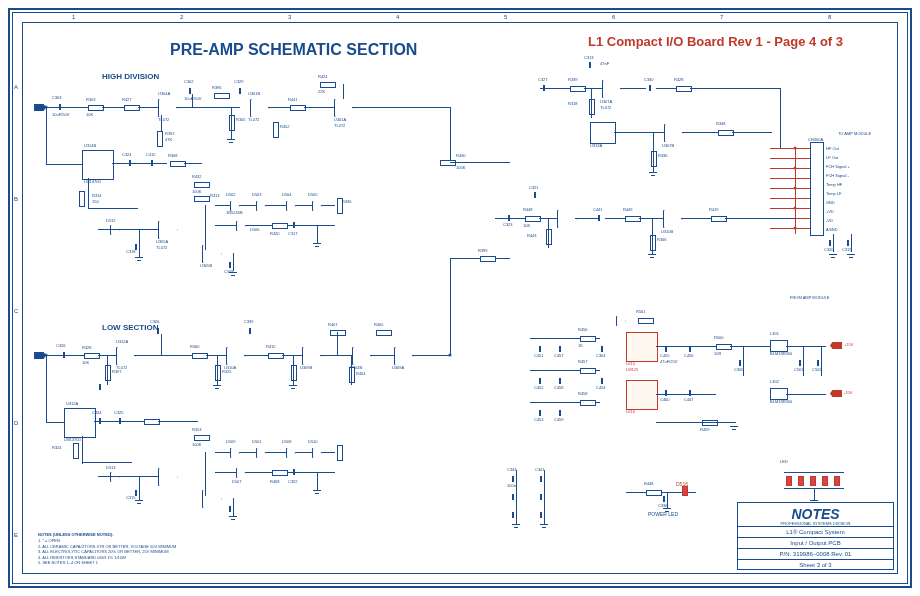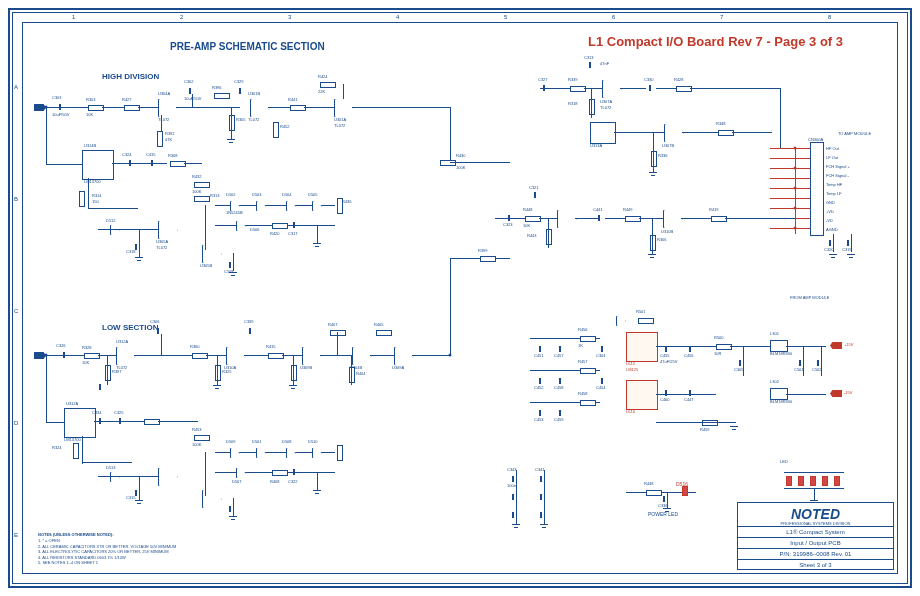--- a/index.html
+++ b/index.html
@@ -25,21 +25,21 @@
 .capv::before{left:0}.capv::after{right:0}
 .diode{position:absolute;width:8px;height:8px;border:1px solid #1a4b8c;background:#fff;clip-path:polygon(0 0,100% 50%,0 100%)}
 .gnd{position:absolute;width:8px;height:6px}
 .gnd::before{content:"";position:absolute;left:0;right:0;top:0;height:1px;background:#1a4b8c}
 .gnd::after{content:"";position:absolute;left:2px;right:2px;top:3px;height:1px;background:#1a4b8c}
 .ic{position:absolute;border:1px solid #1a4b8c;background:#fff}
 .ic-red{position:absolute;border:1px solid #c0392b;background:#fff8f0}
 .led{position:absolute;width:4px;height:8px;background:#d64545;border:1px solid #c0392b}
 .lbl{position:absolute;font-size:5px;color:#1a4b8c;white-space:nowrap;line-height:1}
 .lbl-sm{font-size:4px}
-.lbl-lg{font-size:10px;font-weight:bold;color:#1a4b8c}
+.lbl-lg{font-size:16px;font-weight:bold;color:#1a4b8c}
 .lbl-title{font-size:13px;font-weight:bold;color:#c0392b}
 .lbl-sec{font-size:8px;color:#1a4b8c;font-weight:bold}
 .titleblock{position:absolute;right:26px;bottom:26px;width:155px;height:66px;border:1px solid #1a4b8c;background:#fff}
 .titleblock .row{border-top:1px solid #1a4b8c;font-size:6px;color:#1a4b8c;padding:2px 3px;text-align:center}
 .logo{font-size:14px;font-weight:900;font-style:italic;color:#1a4b8c;text-align:center;padding:3px 0}
 .watermark{position:absolute;left:50%;top:50%;transform:translate(-50%,-50%);font-size:44px;font-weight:bold;color:rgba(120,120,120,0.22);white-space:nowrap;pointer-events:none}
 .port-lbl{position:absolute;font-size:4px;color:#1a4b8c}
 .notes{position:absolute;left:38px;bottom:30px;font-size:4px;color:#1a4b8c;line-height:1.4}
 </style>
 </head>
@@ -57,21 +57,21 @@
   <div class="gridtick" style="left:504px;top:14px">5</div>
   <div class="gridtick" style="left:612px;top:14px">6</div>
   <div class="gridtick" style="left:720px;top:14px">7</div>
   <div class="gridtick" style="left:828px;top:14px">8</div>
   <div class="gridtick" style="left:14px;top:84px">A</div>
   <div class="gridtick" style="left:14px;top:196px">B</div>
   <div class="gridtick" style="left:14px;top:308px">C</div>
   <div class="gridtick" style="left:14px;top:420px">D</div>
   <div class="gridtick" style="left:14px;top:532px">E</div>
 
-  <div class="lbl lbl-title" style="left:588px;top:35px">L1 Compact I/O Board Rev 7 - Page 3 of 3</div>
+  <div class="lbl lbl-title" style="left:588px;top:35px">L1 Compact I/O Board Rev 1 - Page 4 of 3</div>
   <div class="lbl lbl-lg" style="left:170px;top:42px">PRE-AMP SCHEMATIC SECTION</div>
 
 
   <div class="lbl lbl-sec" style="left:102px;top:73px">HIGH DIVISION</div>
 
   <div class="tag" style="left:34px;top:104px"></div>
   <div class="wire wh" style="left:46px;top:107px;width:42px"></div>
   <div class="capv" style="left:60px;top:104px;height:6px"></div>
   <div class="lbl lbl-sm" style="left:52px;top:96px">C303</div>
   <div class="lbl lbl-sm" style="left:52px;top:113px">10uF/50V</div>
@@ -594,21 +594,21 @@
   <div class="notes">
     <div style="font-weight:bold">NOTES (UNLESS OTHERWISE NOTED):</div>
     <div>1. * = OPEN</div>
     <div>2. ALL CERAMIC CAPACITORS X7R OR BETTER, VOLTAGE 50V MINIMUM</div>
     <div>3. ALL ELECTROLYTIC CAPACITORS 20% OR BETTER, 25V MINIMUM</div>
     <div>4. ALL RESISTORS STANDARD 0603 1% 1/10W</div>
     <div>5. SEE NOTES 1–4 ON SHEET 1</div>
   </div>
 
   <div class="titleblock">
-    <div class="logo">NOTED</div>
+    <div class="logo">NOTES</div>
     <div style="font-size:4px;color:#1a4b8c;text-align:center;margin-top:-4px">PROFESSIONAL SYSTEMS DIVISION</div>
     <div class="row">L1® Compact System</div>
     <div class="row">Input / Output PCB</div>
     <div class="row">P/N: 319986–0008 Rev. 01</div>
     <div class="row">Sheet 3 of 3</div>
   </div>
 
 </div>
 
 </body></html>

